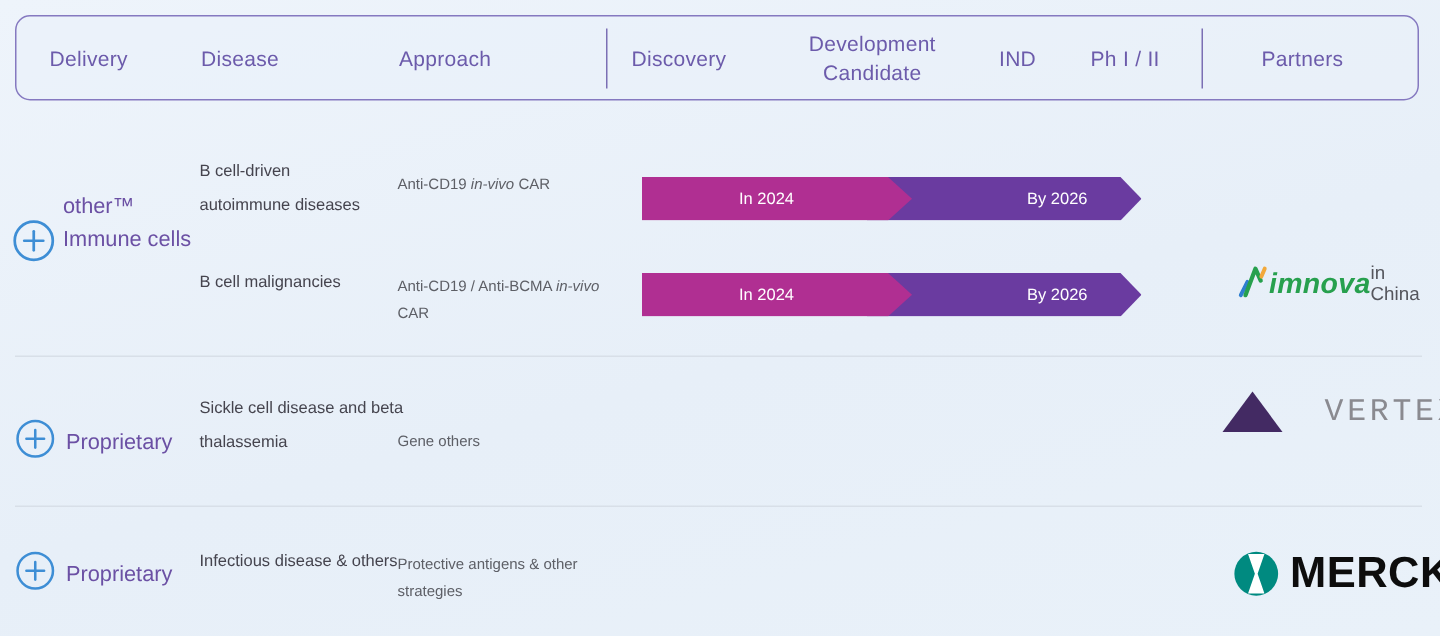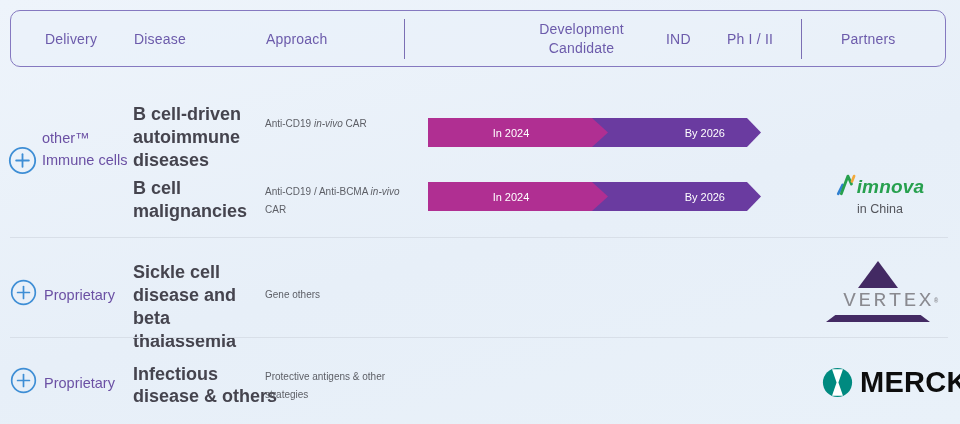--- a/index.html
+++ b/index.html
@@ -15,59 +15,60 @@
   }
   .hcol{
     position:absolute;top:0;height:100%;display:flex;align-items:center;
     color:#6c5bab;font-size:14px;letter-spacing:.2px;white-space:nowrap;
   }
   .hcol.center{justify-content:center;text-align:center;white-space:normal;line-height:19px;}
   .vdiv{position:absolute;top:8px;height:40px;width:1px;background:#7b6fb4;}
   
   .cell{position:absolute;color:#46454e;}
   .delivery-label{color:#6b50a4;font-size:14.5px;line-height:22px;}
-  .disease{font-weight:bold;font-size:18px;line-height:23px;color:#45444e;}
+  .disease{font-weight:normal;font-size:11px;line-height:23px;color:#45444e;}
   .approach{font-size:10px;line-height:18px;color:#5d5f66;}
   .it{font-style:italic;}
   .plus{position:absolute;display:block;}
   .hr{position:absolute;left:10px;width:938px;height:1px;background:#d8dfe8;}
   
   .bar{position:absolute;width:333px;height:29px;}
   .bar .seg{position:absolute;top:0;bottom:0;display:flex;align-items:center;color:#fff;font-size:11px;}
   .seg-ind{
     left:150px;right:0;background:#6a3ba0;justify-content:flex-end;padding-right:36px;
     clip-path:polygon(0 0,calc(100% - 14px) 0,100% 50%,calc(100% - 14px) 100%,0 100%);
   }
   .seg-dc{
     left:0;width:166px;background:#b02f92;justify-content:center;padding-right:14px;z-index:2;
     clip-path:polygon(0 0,calc(100% - 16px) 0,100% 50%,calc(100% - 16px) 100%,0 100%);
   }
   
-  .partner{position:absolute;display:flex;flex-direction:column;align-items:center;}
+  .partner{position:absolute;display:flex;flex-direction:row;align-items:center;}
   .nim-row{display:flex;align-items:flex-end;}
   .nim-word{font-size:19px;font-weight:bold;font-style:italic;color:#27a04e;letter-spacing:.2px;margin-left:-2px;}
   .nim-note{font-size:12.5px;color:#54555c;margin-top:4px;}
   .v-tri{width:0;height:0;border-left:20px solid transparent;border-right:20px solid transparent;
          border-bottom:27px solid #432a63;margin:0 auto 2px;}
   .v-text{font-family:Liberation Mono, monospace;font-size:21px;color:#8a8a90;letter-spacing:2.5px;line-height:22px;margin-left:28px;}
   .v-reg{font-size:7px;color:#8a8a90;vertical-align:top;}
   .v-trap{width:104px;height:7px;background:#432a63;margin:3px auto 0;
           clip-path:polygon(9% 0,91% 0,100% 100%,0 100%);}
   .merck-row{display:flex;align-items:center;gap:7px;}
   .m-text{font-size:29px;font-weight:800;color:#0d0d0d;letter-spacing:.3px;}
 </style>
 </head>
 <body>
 
 <div class="canvas">
 
   <div class="header-box">
-    <span class="hcol" style="left:34px">Delivery</span>
+    <span class="hcol" style="left:22px">Delivery</span>
     <span class="hcol" style="left:123px">Disease</span>
     <span class="hcol" style="left:255px">Approach</span>
+    <span class="hcol" style="left:410px">Discovery</span>
     <span class="hcol center" style="left:498px;width:145px">Development Candidate</span>
     <span class="hcol" style="left:655px">IND</span>
     <span class="hcol" style="left:716px">Ph I / II</span>
     <span class="hcol" style="left:830px">Partners</span>
     <div class="vdiv" style="left:393px"></div>
     <div class="vdiv" style="left:790px"></div>
   </div>
 
   <span class="plus" style="left:8px;top:146px">
     <svg width="29" height="29" viewBox="0 0 32 32">

